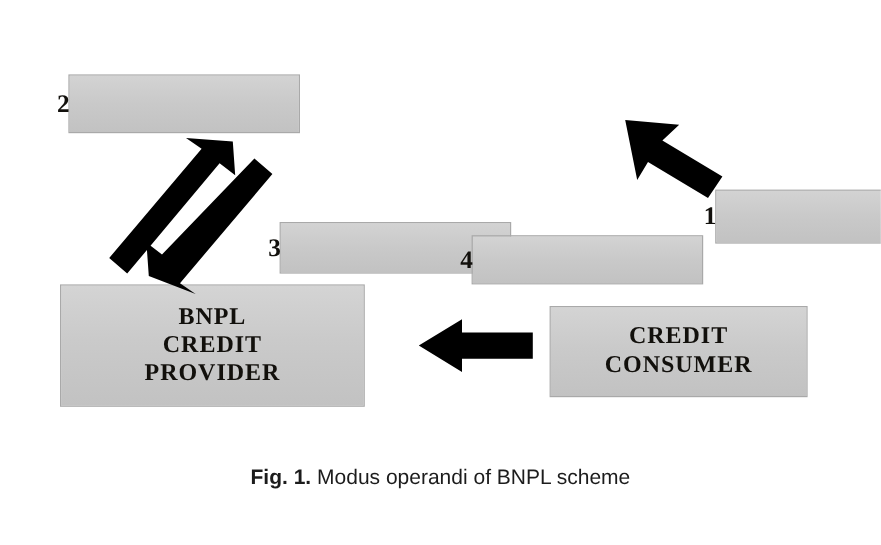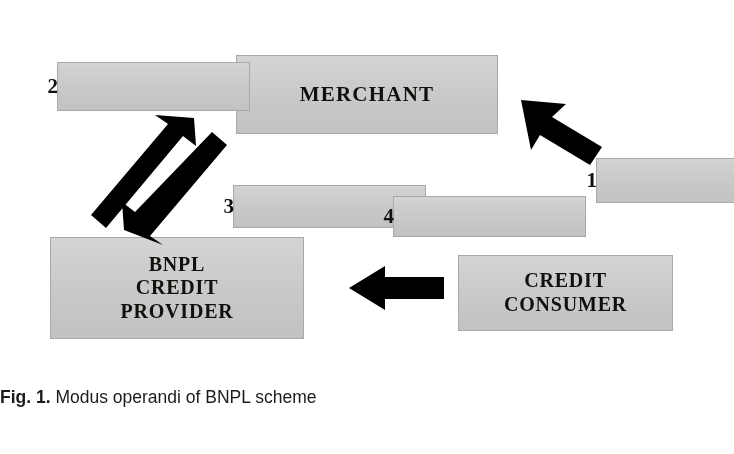--- a/index.html
+++ b/index.html
@@ -80,38 +80,36 @@
     left: 0; top: 0;
     width: 734px; height: 454px;
     pointer-events: none;
   }
   
   #caption {
     position: absolute;
     left: 0;
     top: 387px;
     width: 734px;
+    text-align: center;
     font-family: "Liberation Sans", sans-serif;
     font-size: 17.5px;
     color: #1c1c1c;
     user-select: none;
   }
   #caption-label {
     font-weight: bold;
   }
   #caption-text { font-weight: normal; }
 </style>
 </head>
 <body>
 
 <div id="figure">
 
-  <div class="node" id="node-merchant">
-    <span class="node-text">MERCHANT</span>
-  </div>
 
   <div class="node" id="node-bnpl">
     <span class="node-text">BNPL
 CREDIT
 PROVIDER</span>
   </div>
 
   <div class="node" id="node-consumer">
     <span class="node-text">CREDIT
 CONSUMER</span>

